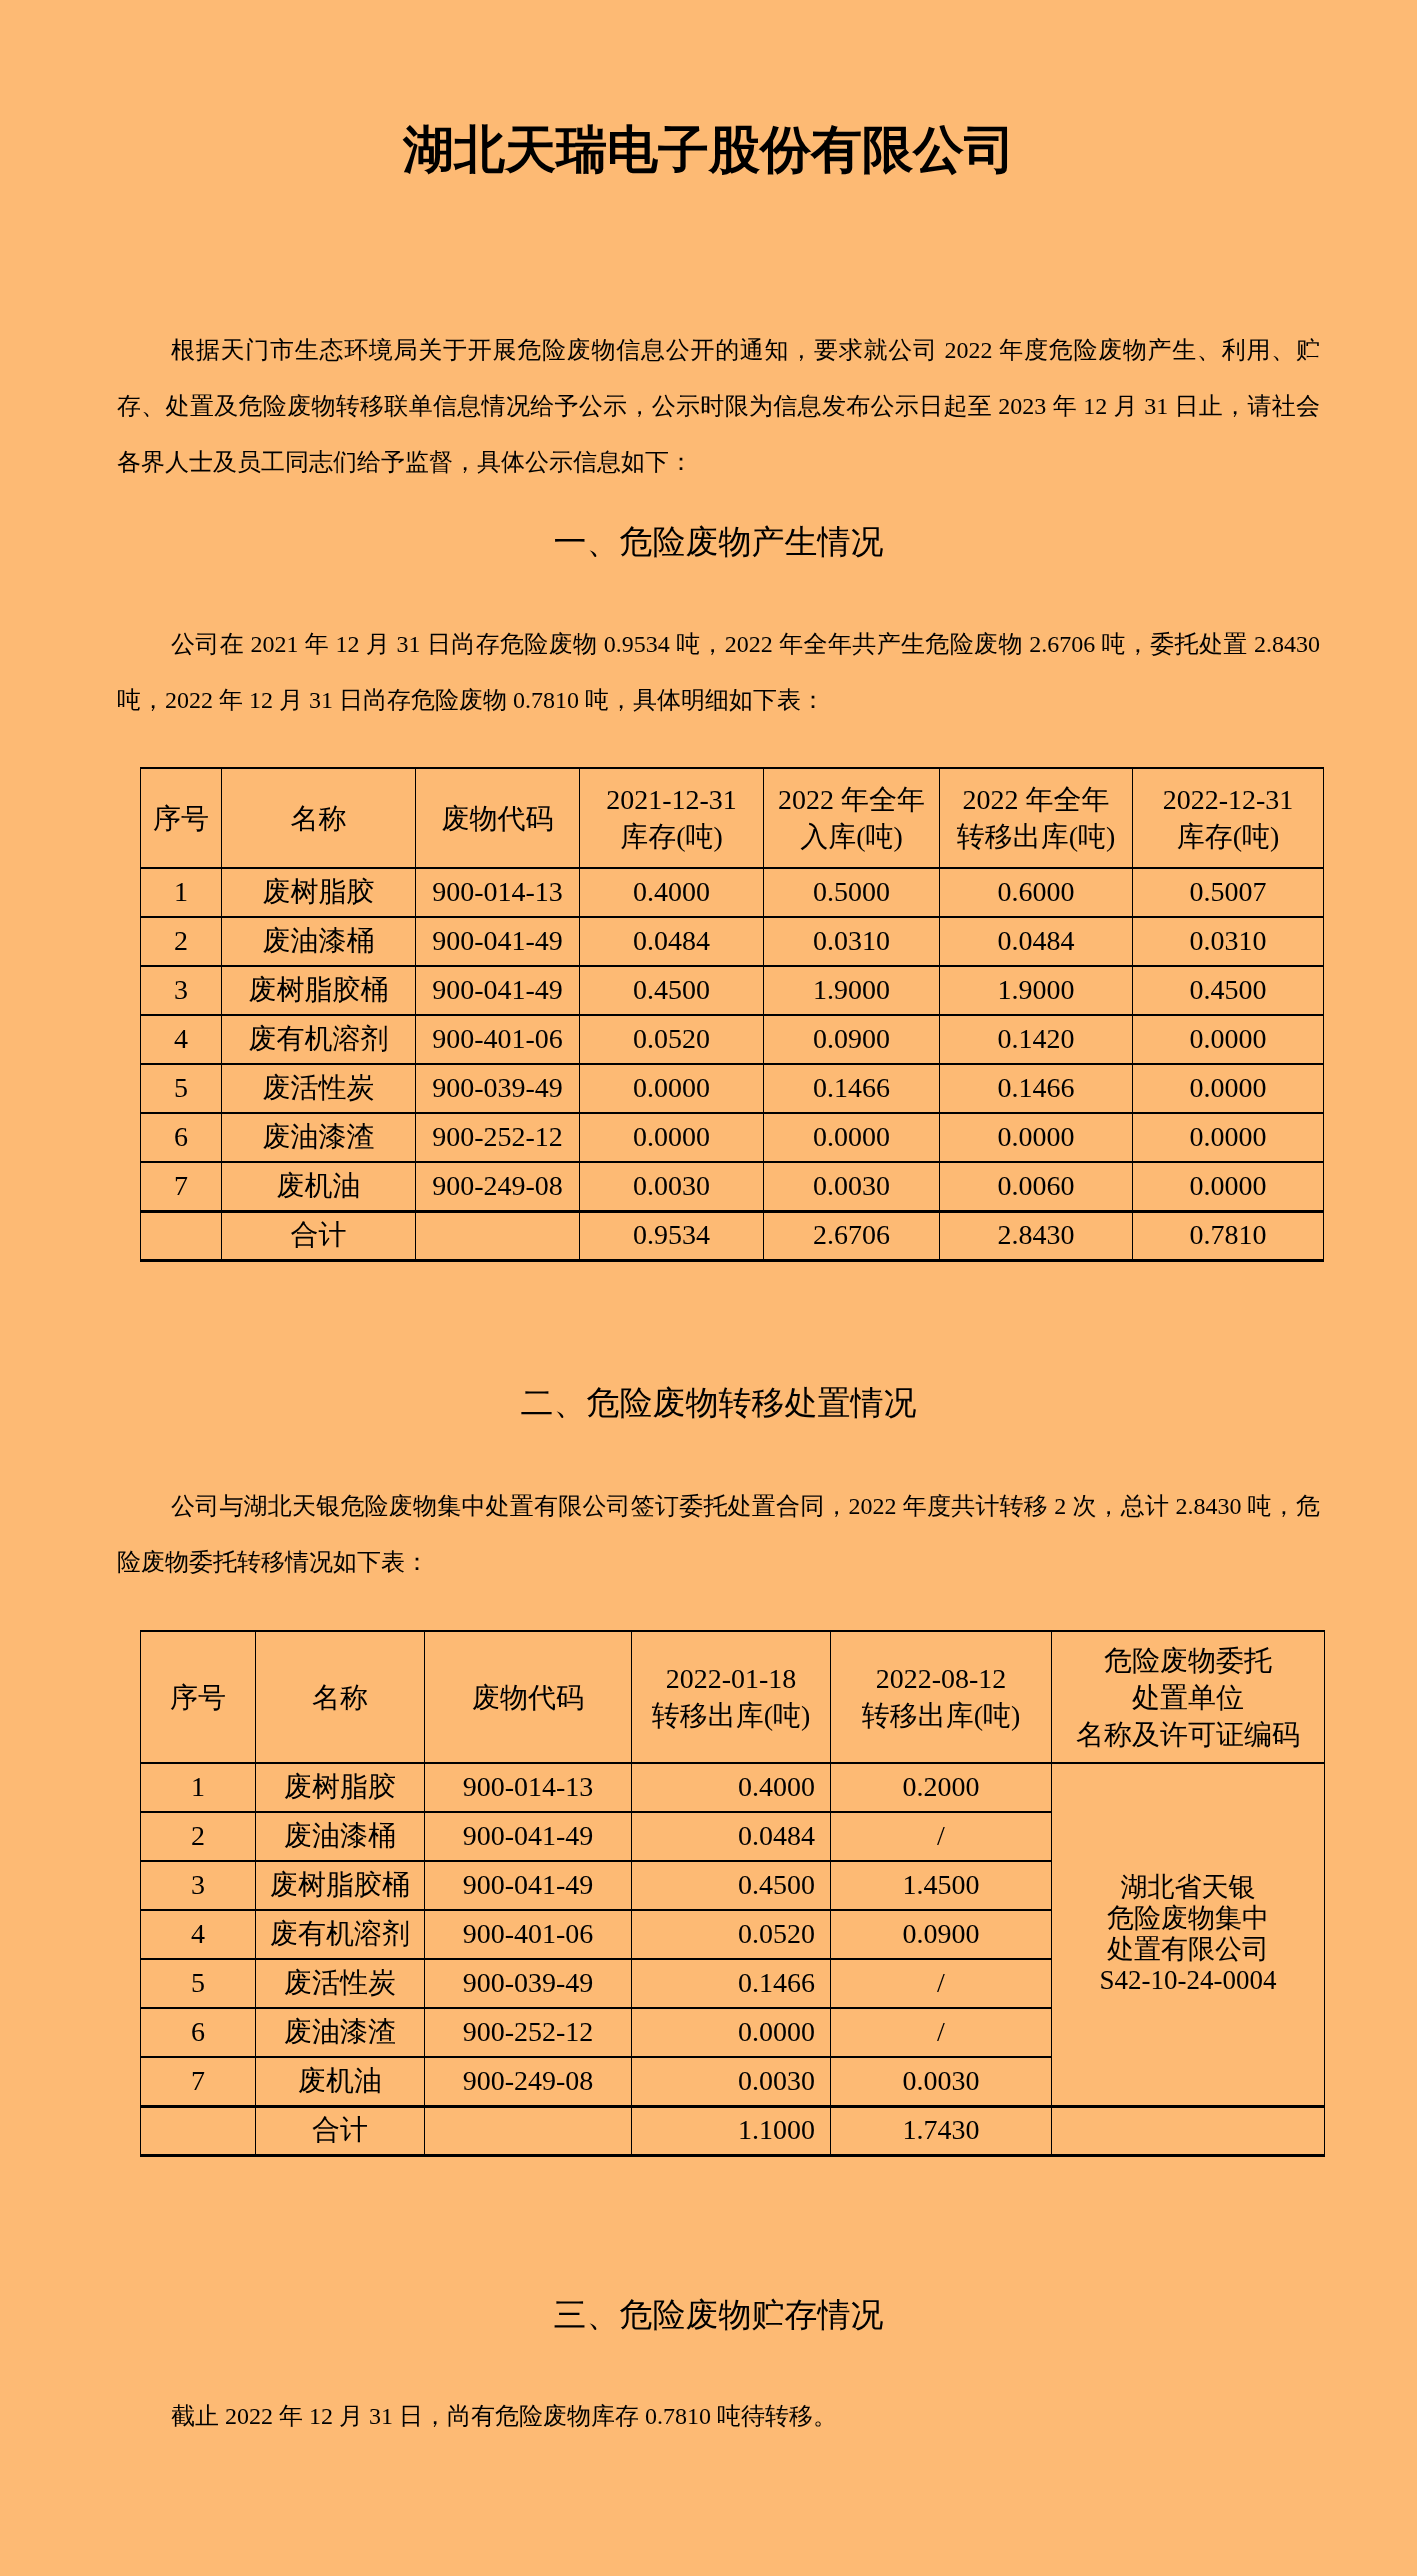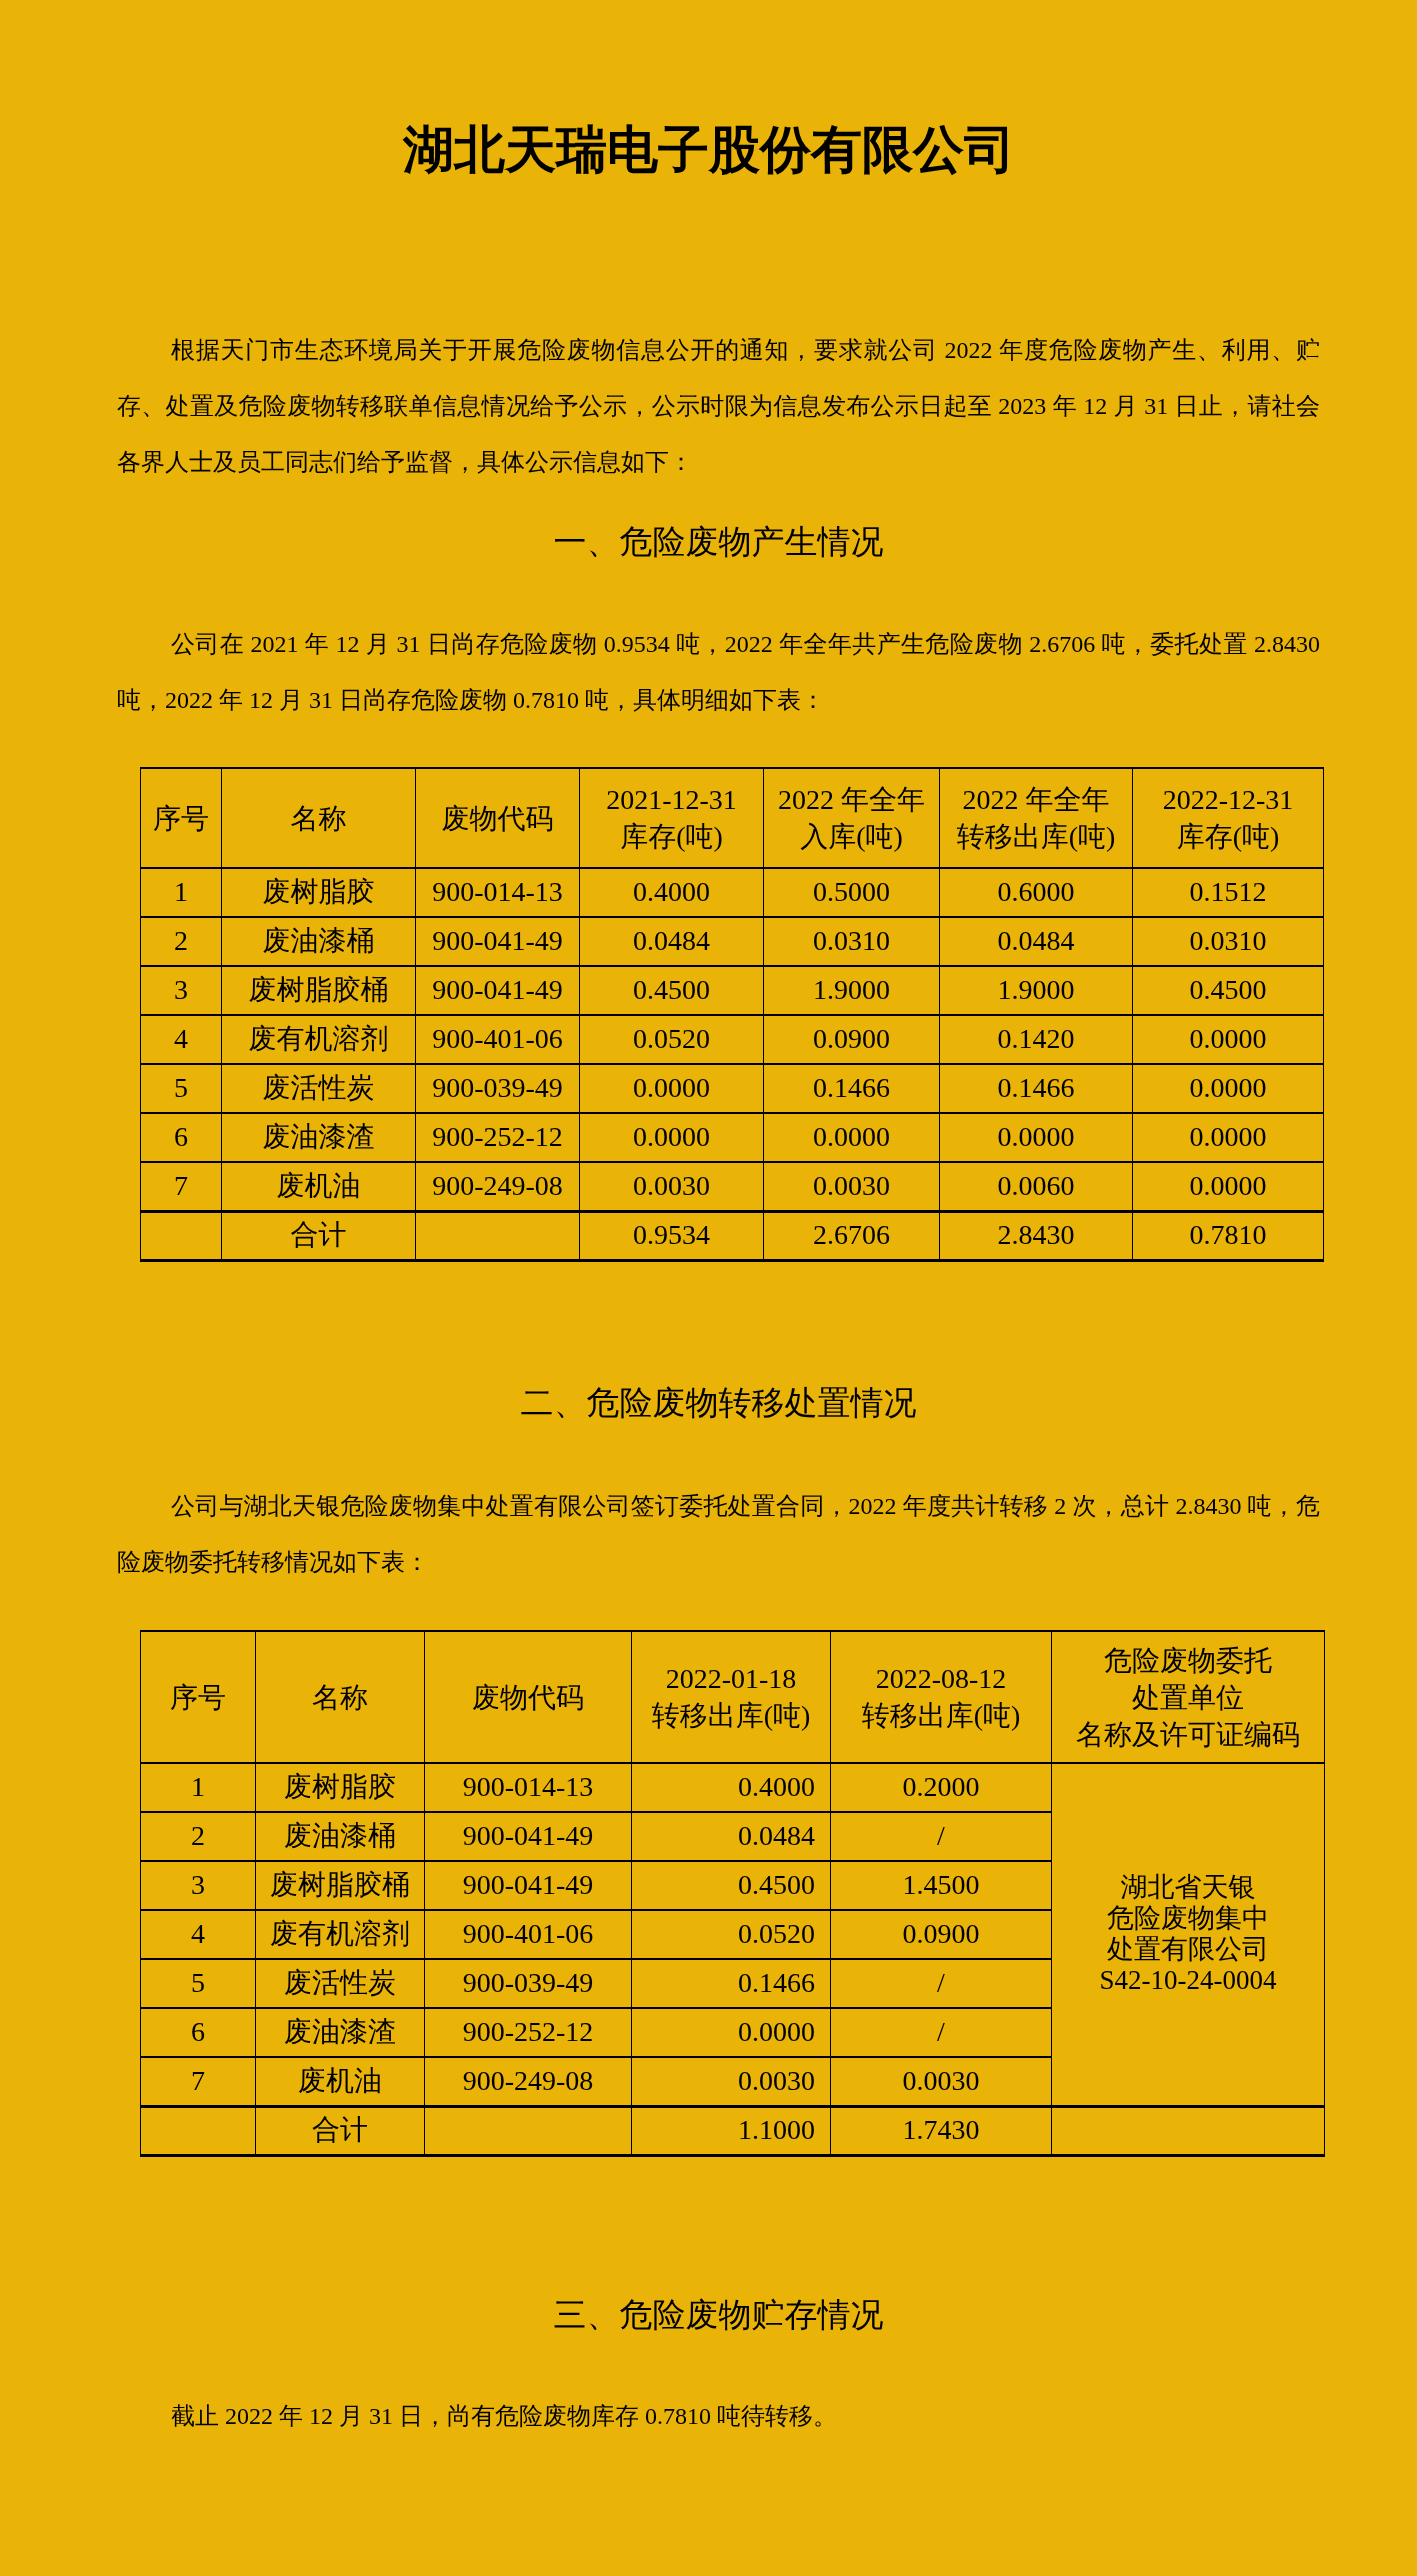--- a/index.html
+++ b/index.html
@@ -1,19 +1,19 @@
 <!DOCTYPE html>
 <html style="font-size:9.4px"><head>
 <meta charset="utf-8">
 <style>
   html,body { margin:0; padding:0; background:#ffffff; }
   .page {
     position:relative;
     width:1418px; height:2576px;
-    background:#eab308;
+    background:#fdba74;
     color:#000000;
     font-family:"Liberation Serif","DejaVu Serif",serif;
     overflow:hidden;
   }
   .doc-title {
     position:absolute; top:120px; left:0; width:100%;
     text-align:center; font-size:51px; font-weight:bold;
     line-height:1.2;
   }
   .doc-subtitle {
@@ -100,21 +100,21 @@
         </tr>
       </thead>
     <tbody>
         <tr>
           <td>1</td>
           <td>废树脂胶</td>
           <td>900-014-13</td>
           <td>0.4000</td>
           <td>0.5000</td>
           <td>0.6000</td>
-          <td>0.1512</td>
+          <td>0.5007</td>
         </tr>
         <tr>
           <td>2</td>
           <td>废油漆桶</td>
           <td>900-041-49</td>
           <td>0.0484</td>
           <td>0.0310</td>
           <td>0.0484</td>
           <td>0.0310</td>
         </tr>

